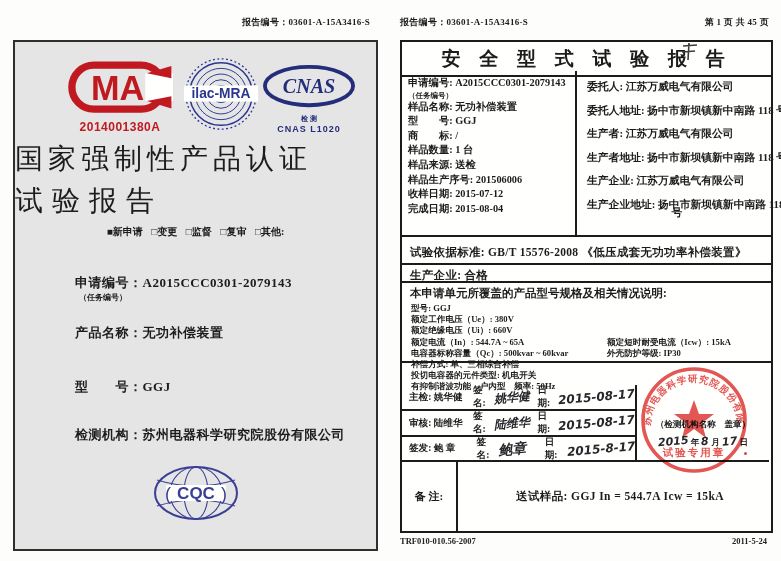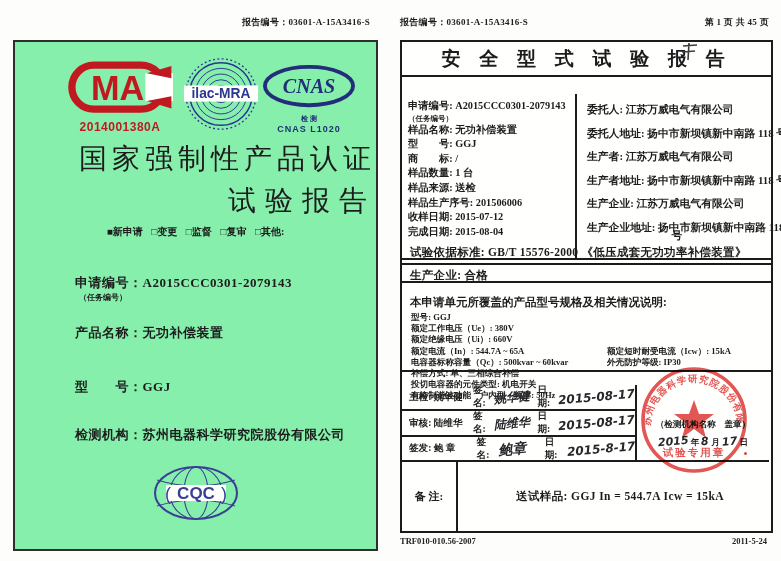--- a/index.html
+++ b/index.html
@@ -2,22 +2,22 @@
 <html><head>
 <meta charset="utf-8">
 <style>
   html,body{margin:0;padding:0;background:#e8e8e8;}
   .screen{position:relative;width:781px;height:561px;background:#fdfdfc;overflow:hidden;
           font-family:"Liberation Serif","DejaVu Serif",serif;color:#1c1c1c;}
   .abs{position:absolute;}
   .small-hdr{font-size:9px;font-weight:bold;letter-spacing:.3px;}
 
   
-  .lp{position:absolute;left:13px;top:40px;width:361px;height:507px;border:2px solid #2e2e2e;background:#86efac;}
-  .lp-title{width:100%;text-align:right;font-size:28px;letter-spacing:5px;font-weight:500;}
+  .lp{position:absolute;left:13px;top:40px;width:361px;height:507px;border:2px solid #2e2e2e;background:#e5e5e5;}
+  .lp-title{width:100%;text-align:left;font-size:28px;letter-spacing:5px;font-weight:500;}
   .lp-check{width:100%;text-align:center;font-size:10px;font-weight:bold;}
   .lp-check span{margin:0 3px;}
   .lp-field{left:60px;font-size:13px;font-weight:bold;letter-spacing:.5px;}
   .lp-note{left:64px;font-size:8px;font-weight:bold;}
   .logo-num{color:#c01920;font-size:12px;font-weight:bold;text-align:center;letter-spacing:.5px;
             font-family:"Liberation Sans","DejaVu Sans",sans-serif;}
   .cnas-cap{color:#232d7a;font-family:"Liberation Sans",sans-serif;text-align:center;}
 
   
   .rp{position:absolute;left:400px;top:40px;width:369px;height:489px;border:2px solid #1b1b1b;background:#fffffe;}
@@ -136,21 +136,21 @@
     </div>
   </div>
 
   <div class="abs small-hdr" style="left:400px;top:16px;">报告编号：03601-A-15A3416-S</div>
   <div class="abs small-hdr" style="right:12px;top:16px;">第 1 页 共 45 页</div>
 
   <div class="rp">
 
     <div class="row rp-title" style="top:0;height:35px;">安 全 型 式 试 验 报 告</div>
 
-    <div class="row" style="top:52px;height:166px;text-decoration:underline;">
+    <div class="row" style="top:29px;height:166px;text-decoration:underline;">
       <div class="cellL">
         <div class="sline">申请编号: A2015CCC0301-2079143</div>
         <div class="snote">（任务编号）</div>
         <div class="sline">样品名称: 无功补偿装置</div>
         <div class="sline">型　　号: GGJ</div>
         <div class="sline">商　　标: /</div>
         <div class="sline">样品数量: 1 台</div>
         <div class="sline">样品来源: 送检</div>
         <div class="sline">样品生产序号: 201506006</div>
         <div class="sline">收样日期: 2015-07-12</div>
@@ -161,28 +161,28 @@
         <div class="cline">委托人地址: 扬中市新坝镇新中南路 118 号</div>
         <div class="cline">生产者: 江苏万威电气有限公司</div>
         <div class="cline">生产者地址: 扬中市新坝镇新中南路 118 号</div>
         <div class="cline">生产企业: 江苏万威电气有限公司</div>
         <div class="cline" style="margin-bottom:0;">生产企业地址: 扬中市新坝镇新中南路 118</div>
         <div class="cwrap">号</div>
       </div>
     </div>
 
     <div class="row" style="top:197px;height:26px;">
-      <div class="stdline">试验依据标准: GB/T 15576-2000 《低压成套无功功率补偿装置》</div>
+      <div class="stdline">试验依据标准: GB/T 15576-2008 《低压成套无功功率补偿装置》</div>
     </div>
 
     <div class="row" style="top:223px;height:18px;">
       <div class="concline">生产企业: 合格</div>
     </div>
 
-    <div class="row" style="top:250px;height:80px;">
+    <div class="row" style="top:241px;height:80px;">
       <div class="cover-title">本申请单元所覆盖的产品型号规格及相关情况说明:</div>
       <div class="spec"><span>型号: GGJ</span><span class="col2"></span></div>
       <div class="spec"><span>额定工作电压（Ue）: 380V</span><span class="col2"></span></div>
       <div class="spec"><span>额定绝缘电压（Ui）: 660V</span><span class="col2"></span></div>
       <div class="spec"><span>额定电流（In）: 544.7A ~ 65A</span><span class="col2">额定短时耐受电流（Icw）: 15kA</span></div>
       <div class="spec"><span>电容器标称容量（Qc）: 500kvar ~ 60kvar</span><span class="col2">外壳防护等级: IP30</span></div>
       <div class="spec"><span>补偿方式: 单、三相综合补偿</span><span class="col2"></span></div>
       <div class="spec"><span>投切电容器的元件类型: 机电开关</span><span class="col2"></span></div>
       <div class="spec"><span>有抑制谐波功能　户内型　频率: 50Hz</span><span class="col2"></span></div>
     </div>

